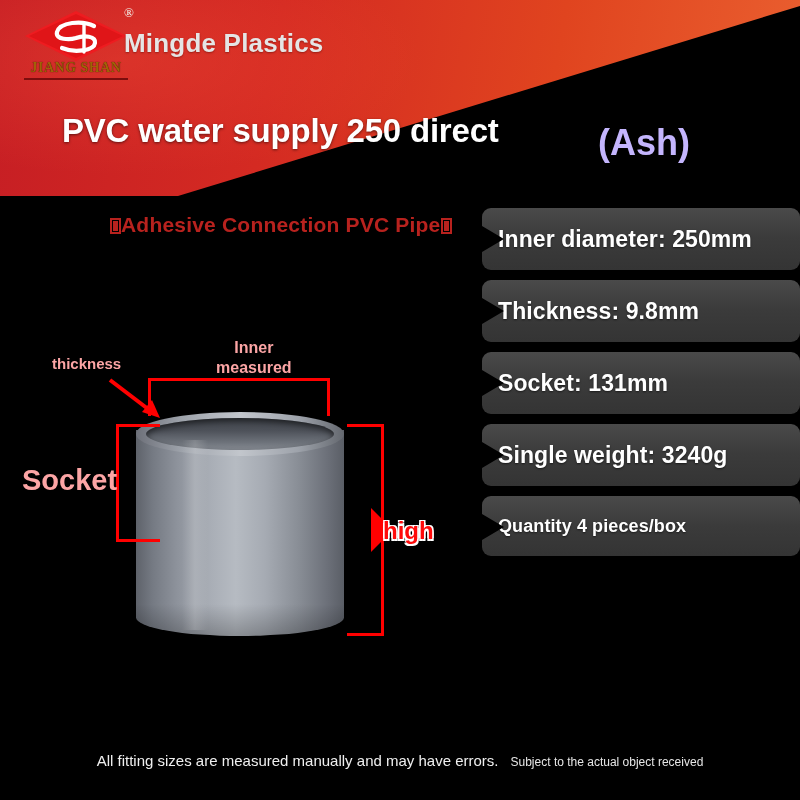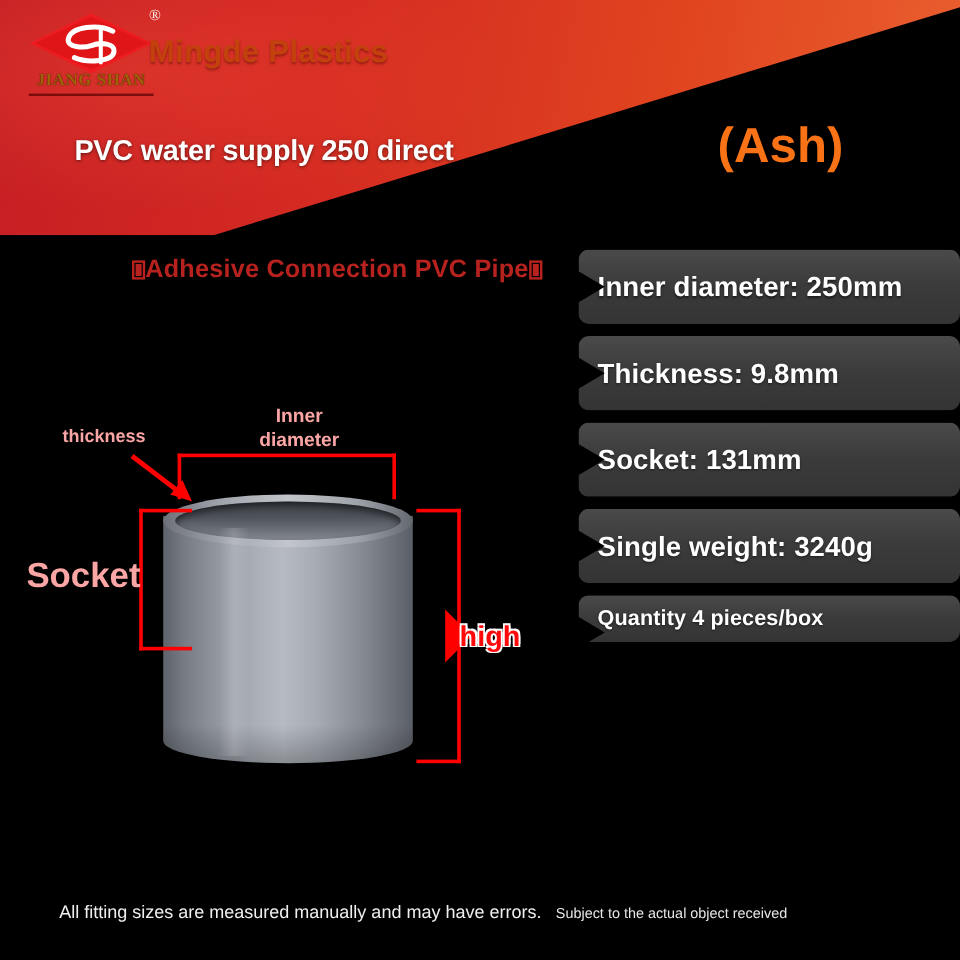--- a/index.html
+++ b/index.html
@@ -62,42 +62,42 @@
   #logo-underline {
     position:absolute; left:4px; top:70px;
     width:104px; height:2px; background:#7c0d0d;
   }
 
   
   #product-title {
     position:absolute; left:62px; top:112px;
     z-index:5;
     color:#fff;
-    font-size:24px;
+    font-size:33px;
     font-weight:bold;
     letter-spacing:-0.2px;
     white-space:nowrap;
     text-shadow:0 1px 3px rgba(0,0,0,.55);
     text-align:center;
   }
   #brand-name {
     position:absolute; left:124px; top:28px;
     z-index:5;
-    color:#c2410c;
+    color:#e5e5e5;
     font-size:26px;
     font-weight:bold;
     letter-spacing:.2px;
     white-space:nowrap;
     text-shadow:0 1px 2px rgba(90,10,0,.5);
   }
   #color-variant {
-    position:absolute; left:598px; top:98px;
+    position:absolute; left:598px; top:122px;
     z-index:5;
-    color:#f97316;
-    font-size:41px;
+    color:#c4b5fd;
+    font-size:36px;
     font-weight:bold;
     white-space:nowrap;
   }
   #subtitle {
     position:absolute; left:110px; top:213px;
     z-index:5;
     color:#B8221E;
     font-size:21px;
     font-weight:bold;
     letter-spacing:.2px;
@@ -138,21 +138,21 @@
   }
   .spec-badge .spec-text {
     color:#ffffff;
     font-size:23px;
     font-weight:bold;
     letter-spacing:.1px;
     white-space:nowrap;
     text-shadow:0 1px 2px rgba(0,0,0,.55);
   }
   .spec-badge.small .spec-text { font-size:18px; font-weight:bold; }
-  .spec-badge.narrow { height:39px; }
+  .spec-badge.narrow { height:60px; }
 
   
   #pipe-figure {
     position:absolute; left:0; top:300px;
     width:480px; height:400px;
     z-index:3;
   }
   #pipe-body {
     position:absolute; left:136px; top:112px;
     width:208px; height:232px;
@@ -243,25 +243,25 @@
     position:absolute; left:371px; top:508px;
     width:0; height:0; z-index:8;
     border-top:22px solid transparent;
     border-bottom:22px solid transparent;
     border-left:22px solid #FF0000;
   }
 
   
   #footer {
     position:absolute; left:0; top:752px;
-    width:656px;
+    width:800px;
     z-index:6;
     display:flex;
     align-items:baseline;
-    justify-content:flex-end;
+    justify-content:center;
     gap:12px;
   }
   #footer-main {
     color:#efefef; font-size:15px; white-space:nowrap;
   }
   #footer-sub {
     color:#e6e6e6; font-size:12px; white-space:nowrap;
   }
 </style>
 </head>
@@ -344,21 +344,21 @@
     <svg width="60" height="44" viewBox="0 0 60 44">
       <line x1="2" y1="2" x2="44" y2="34" stroke="#FF0000" stroke-width="4"></line>
       <polygon points="52,40 34,34 44,22" fill="#FF0000"></polygon>
     </svg>
   </div>
 
   <div class="ann-label" id="label-thickness">thickness</div>
 
   <div class="ann-label" id="label-inner-diameter">
     <div>Inner</div>
-    <div>diameter</div>
+    <div>measured</div>
   </div>
 
   <div class="ann-label" id="label-socket">Socket</div>
 
   <div class="ann-label" id="label-high">high</div>
 
   <div id="footer">
     <span id="footer-main">All fitting sizes are measured manually and may have errors.</span>
     <span id="footer-sub">Subject to the actual object received</span>
   </div>

